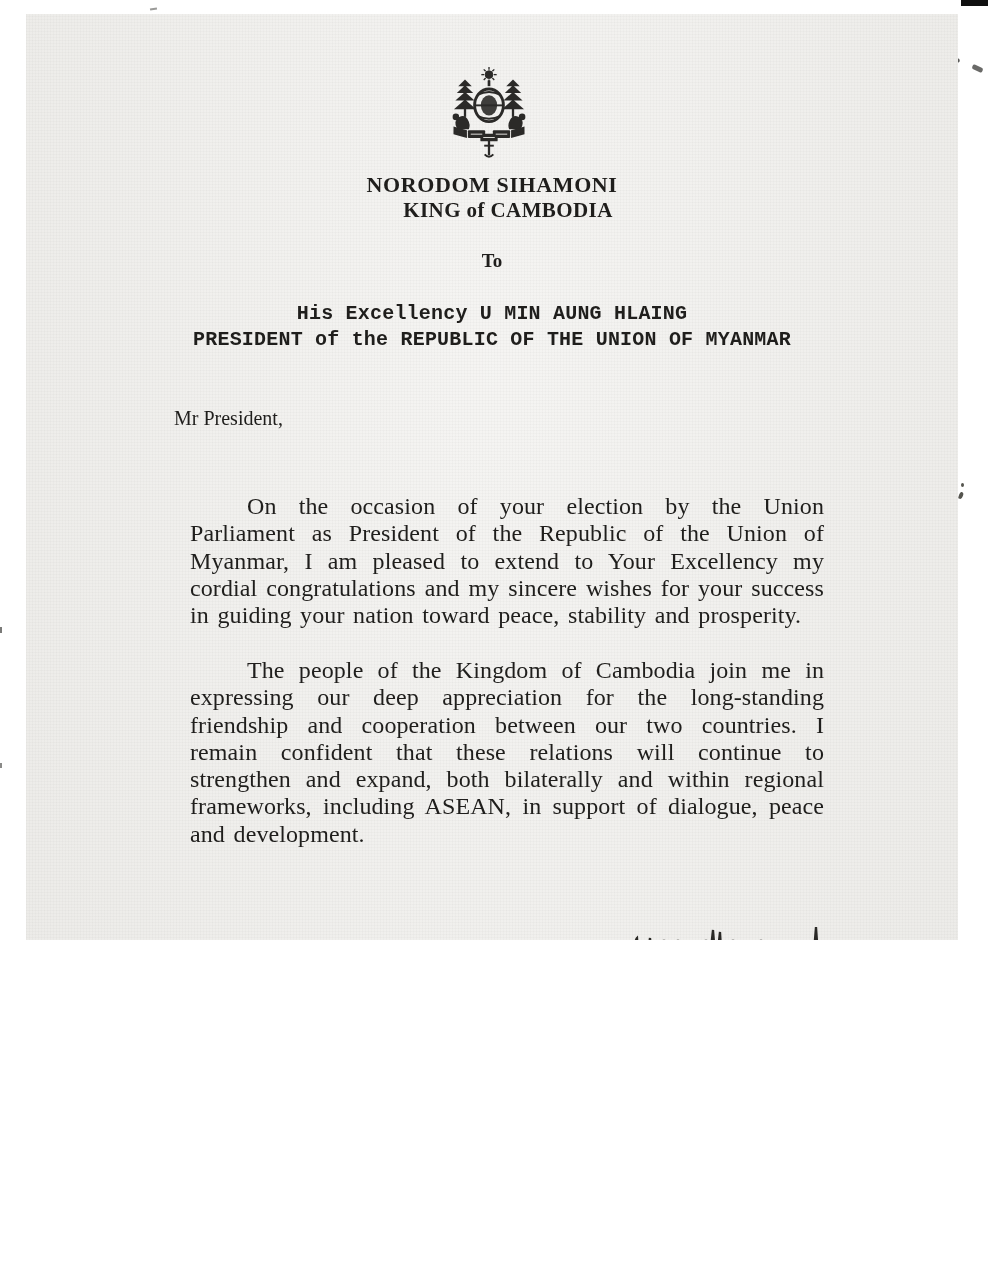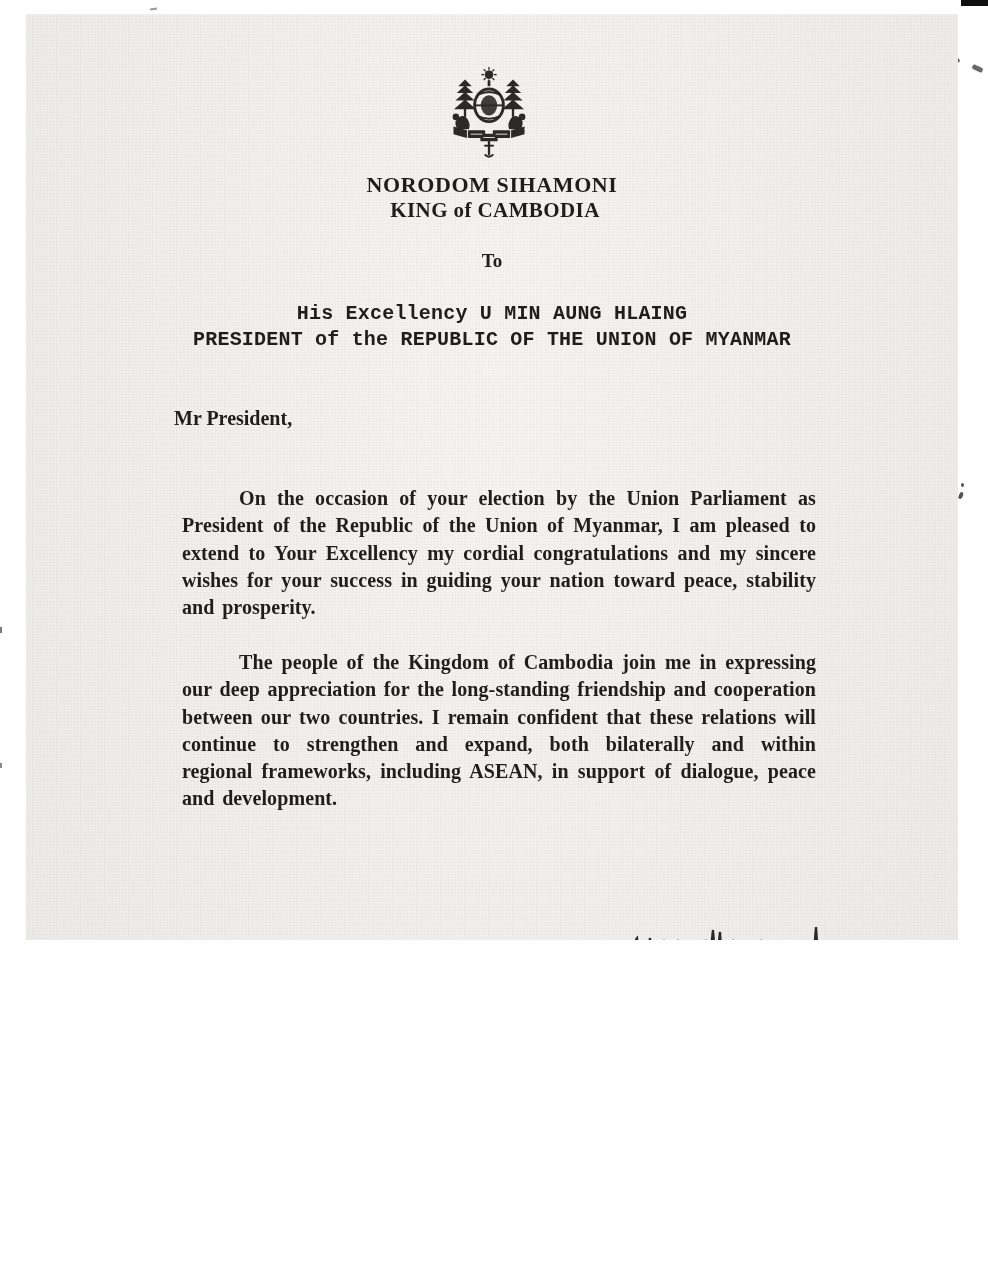--- a/index.html
+++ b/index.html
@@ -11,27 +11,27 @@
     position:absolute;left:26px;top:14px;width:932px;height:1266px;
     background-color:#f0efec;
     background-image:
       repeating-linear-gradient(0deg, rgba(60,60,55,0.022) 0 1px, transparent 1px 3px),
       repeating-linear-gradient(90deg, rgba(60,60,55,0.022) 0 1px, transparent 1px 3px),
       radial-gradient(ellipse at 50% 28%, rgba(255,255,255,0.35), rgba(0,0,0,0.015) 85%);
   }
   .paper *{position:absolute;}
   .crest{left:417px;top:52px;width:92px;height:96px;}
   .lh-name{left:0;top:158px;width:100%;text-align:center;font-size:22px;font-weight:700;letter-spacing:0.6px;}
-  .lh-title{left:3px;top:184px;width:100%;text-align:center;font-size:21px;font-weight:700;letter-spacing:0.4px;}
+  .lh-title{left:16px;top:184px;width:100%;text-align:center;font-size:21px;font-weight:700;letter-spacing:0.4px;}
   .to{left:0;top:236px;width:100%;text-align:center;font-size:19px;font-weight:700;}
   .recipient{left:0;top:287px;width:100%;text-align:center;font-weight:700;line-height:26px;font-family:Liberation Mono, monospace;}
   .recipient div{position:static;font-size:20px;letter-spacing:0.2px;}
-  .salutation{left:148px;top:393px;font-size:20px;font-weight:700;}
+  .salutation{left:148px;top:393px;font-size:20px;font-weight:400;}
   p.body{
-    left:148px;width:634px;margin:8px;font-size:20px;font-weight:700;line-height:27.3px;
+    left:148px;width:634px;margin:16px;font-size:24px;font-weight:400;line-height:27.3px;
     text-align:justify;text-indent:57px;word-spacing:2.5px;letter-spacing:0.1px;
   }
   .p1{top:463px;} .p2{top:627px;} .p3{top:811px;}
   .signature{left:595px;top:908px;width:222px;height:78px;}
   .dateline{left:148px;top:1046px;font-size:20px;font-weight:700;white-space:nowrap;}
   .dateline span{position:static;}
   .day{
     display:inline-block;margin-left:16px;margin-right:2px;font-size:31px;font-weight:400;
     font-style:italic;transform:rotate(-6deg) translateY(2px);font-family:"DejaVu Serif",serif;
   }

